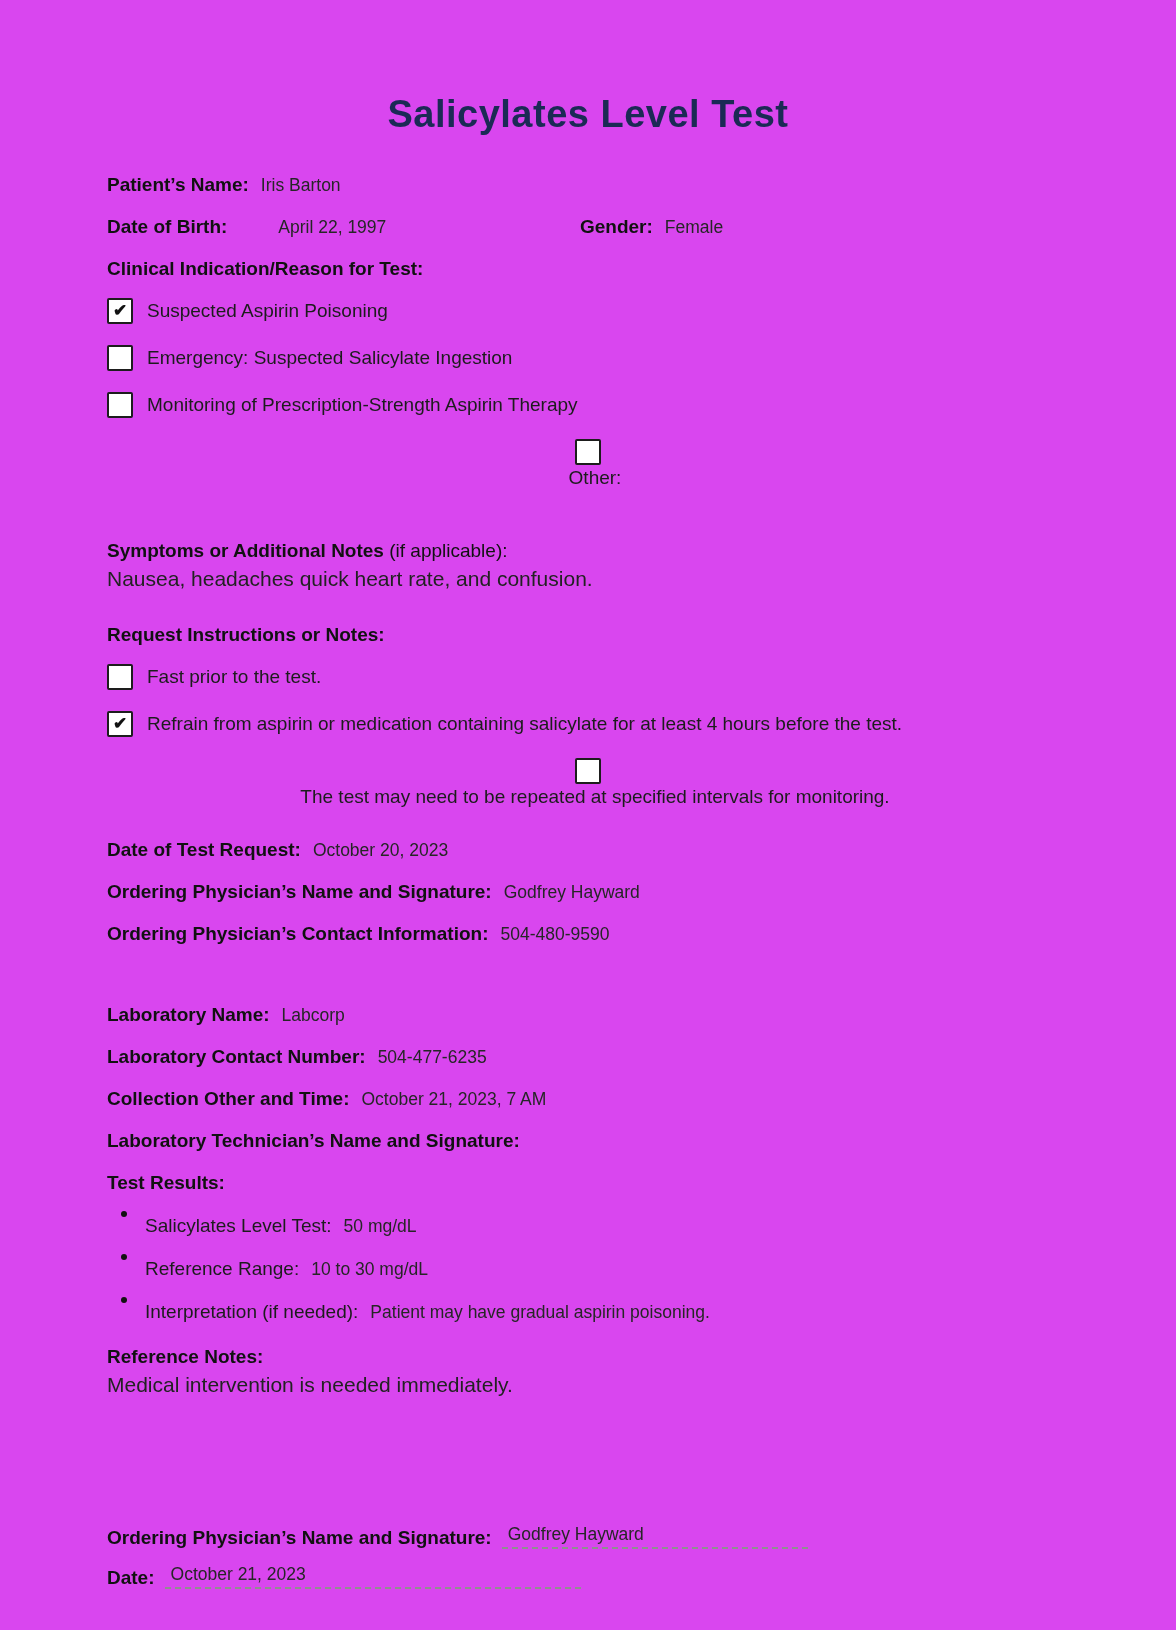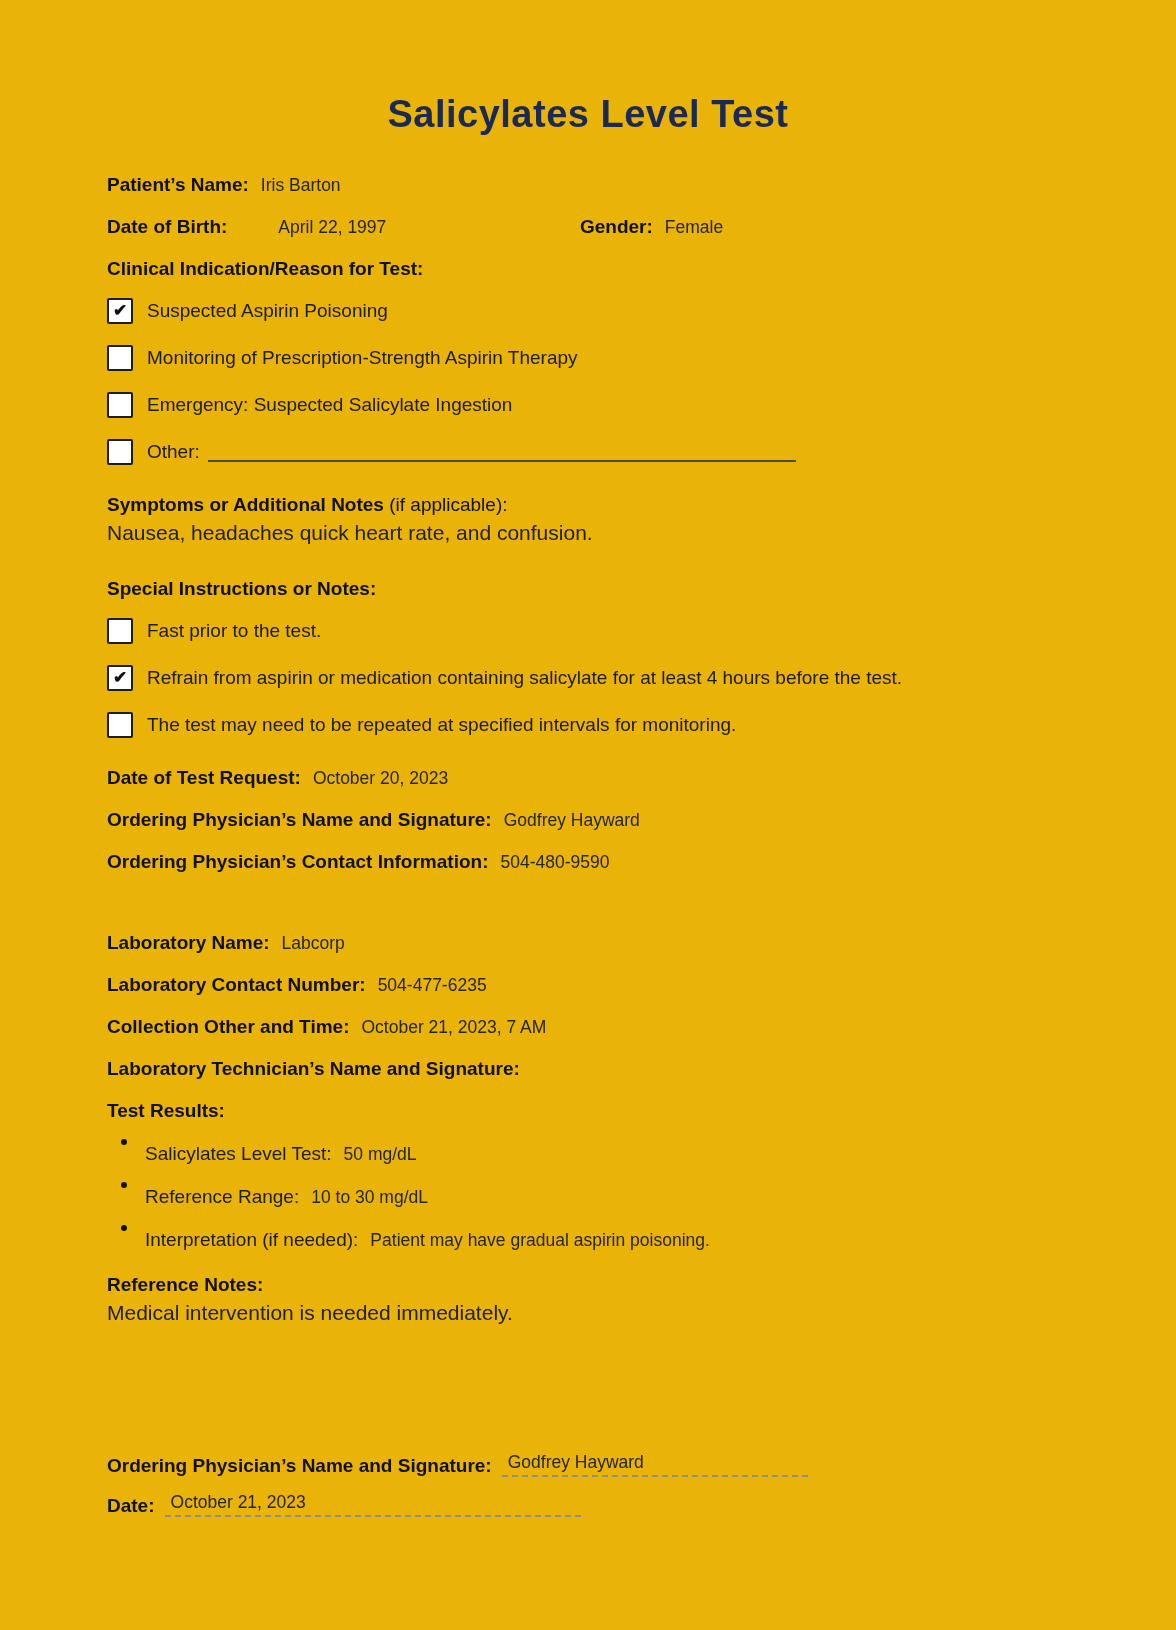--- a/index.html
+++ b/index.html
@@ -6,21 +6,21 @@
     margin: 0;
     padding: 0;
     background: #ffffff;
     font-family: "Liberation Sans", sans-serif;
     color: #111111;
   }
   .page {
     position: relative;
     width: 1176px;
     height: 1630px;
-    background: #eab308;
+    background: #d946ef;
     box-sizing: border-box;
     padding: 92px 107px 0 107px;
     overflow: hidden;
   }
   .doc-title {
     margin: 0 0 38px 0;
     text-align: center;
     font-size: 38px;
     line-height: 44px;
     font-weight: bold;
@@ -93,21 +93,21 @@
     color: #1c1c1c;
     white-space: nowrap;
   }
   .other-line {
     flex: 1 1 auto;
     max-width: 588px;
     border-bottom: 2px solid #4a4a4a;
     height: 18px;
     margin-left: 8px;
   }
-  .gap-after-cb { margin-bottom: 29px; }
+  .gap-after-cb { margin-bottom: 29px; flex-direction: column; }
   .tight { margin-bottom: 6px; }
   .sec-gap { margin-top: 59px; }
 
   .bullet-row {
     display: flex;
     align-items: flex-start;
     font-size: 19px;
     line-height: 22px;
     margin-bottom: 21px;
     padding-left: 14px;
@@ -174,40 +174,40 @@
   <div class="checkrow">
     <span class="checkbox">
         <span class="mark">✔</span>
       </span>
     <span class="checklabel">Suspected Aspirin Poisoning</span>
   </div>
   <div class="checkrow">
     <span class="checkbox">
         <span class="mark"></span>
       </span>
+    <span class="checklabel">Emergency: Suspected Salicylate Ingestion</span>
+  </div>
+  <div class="checkrow">
+    <span class="checkbox">
+        <span class="mark"></span>
+      </span>
     <span class="checklabel">Monitoring of Prescription-Strength Aspirin Therapy</span>
-  </div>
-  <div class="checkrow">
-    <span class="checkbox">
-        <span class="mark"></span>
-      </span>
-    <span class="checklabel">Emergency: Suspected Salicylate Ingestion</span>
   </div>
   <div class="checkrow gap-after-cb">
     <span class="checkbox">
         <span class="mark"></span>
       </span>
     <span class="checklabel">Other:</span>
     <span class="other-line"></span>
   </div>
 
   <div class="heading tight"><span>Symptoms or Additional Notes</span><span class="light"> (if applicable):</span></div>
   <div class="plain-text">Nausea, headaches quick heart rate, and confusion.</div>
 
-  <div class="heading">Special Instructions or Notes:</div>
+  <div class="heading">Request Instructions or Notes:</div>
 
   <div class="checkrow">
     <span class="checkbox">
         <span class="mark"></span>
       </span>
     <span class="checklabel">Fast prior to the test.</span>
   </div>
   <div class="checkrow">
     <span class="checkbox">
         <span class="mark">✔</span>

